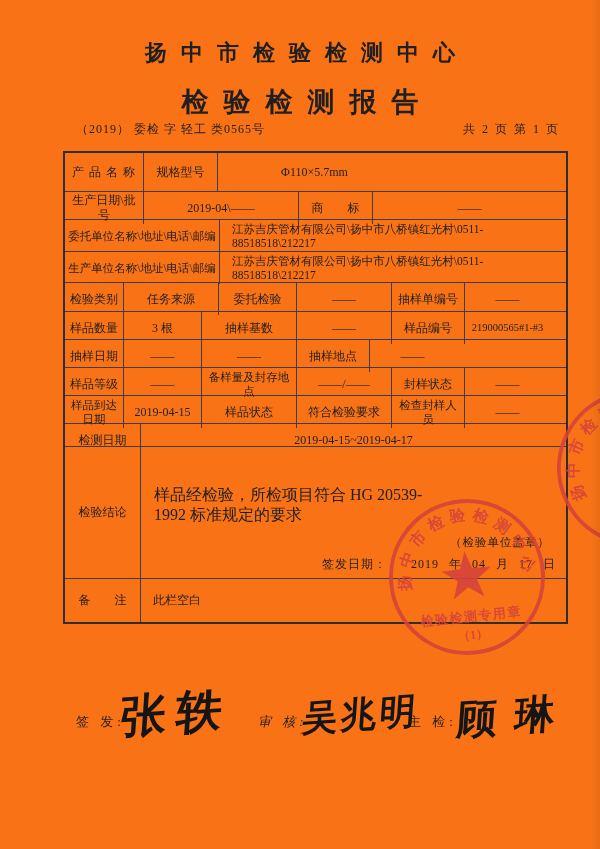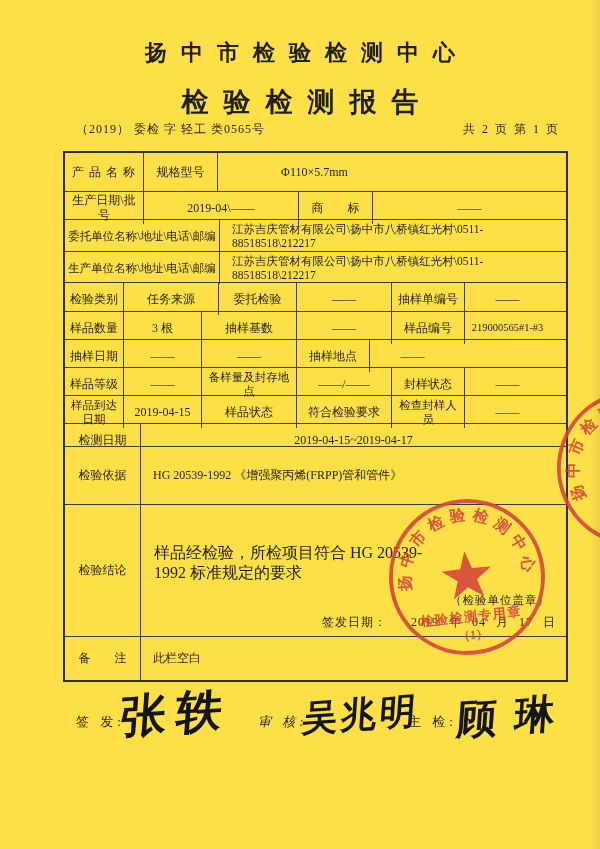--- a/index.html
+++ b/index.html
@@ -1,18 +1,18 @@
 <!DOCTYPE html>
 <html><head>
 <meta charset="utf-8">
 <style>
   html,body{margin:0;padding:0;background:#e8e8e8;}
   .page{
     position:relative;width:600px;height:849px;margin:0 auto;
-    background:#fde047;overflow:hidden;
+    background:#f97316;overflow:hidden;
     font-family:"Liberation Serif","DejaVu Serif",serif;
     color:#1f1f1f;
   }
   .page::after{ 
     content:"";position:absolute;right:0;top:0;width:10px;height:100%;
     background:linear-gradient(to right, rgba(0,0,0,0), rgba(0,0,0,0.07));
     pointer-events:none;
   }
   .org-title{
     position:absolute;top:38px;left:0;width:100%;text-align:center;
@@ -148,24 +148,20 @@
       <div class="cell w95">符合检验要求</div>
       <div class="cell w73 small">检查封样人员</div>
       <div class="cell w85">——</div>
     </div>
 
     <div class="trow h23">
       <div class="cell w76">检测日期</div>
       <div class="cell w425">2019-04-15~2019-04-17</div>
     </div>
 
-    <div class="trow h58">
-      <div class="cell w76">检验依据</div>
-      <div class="cell w425 left">HG 20539-1992 《增强聚丙烯(FRPP)管和管件》</div>
-    </div>
 
     <div class="trow h132">
       <div class="cell w76">检验结论</div>
       <div class="cell w425 conclusion-cell">
         <div class="conclusion-text">样品经检验，所检项目符合 HG 20539-1992 标准规定的要求</div>
         <div class="seal-note">（检验单位盖章）</div>
         <div class="issue-line">
           <span class="dlabel">签发日期：</span><span>2019 年 04 月 17 日</span>
         </div>
       </div>

